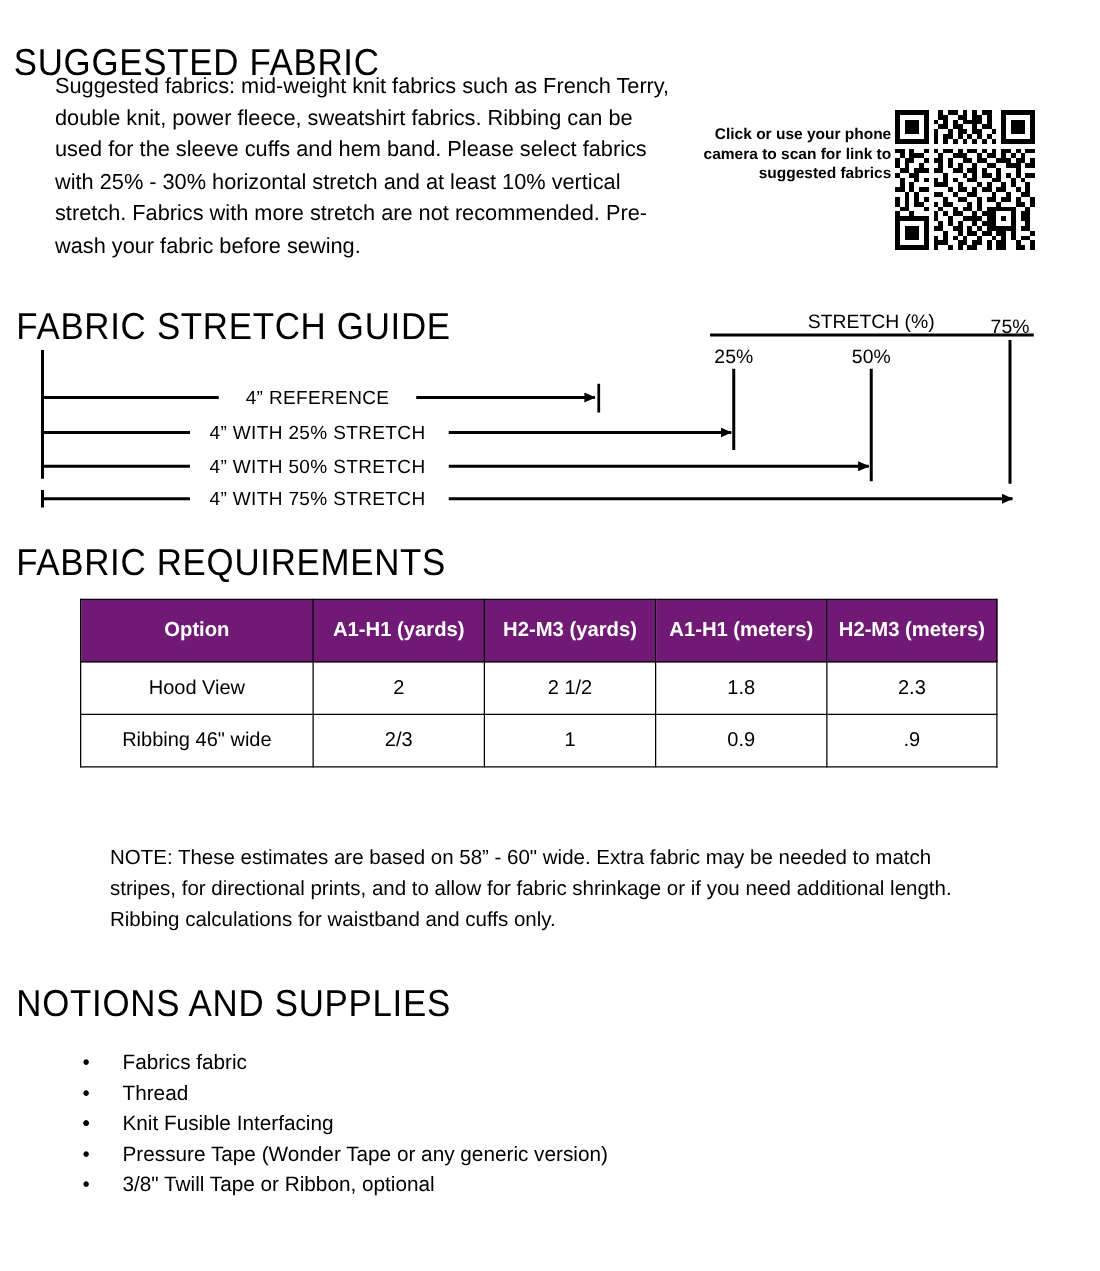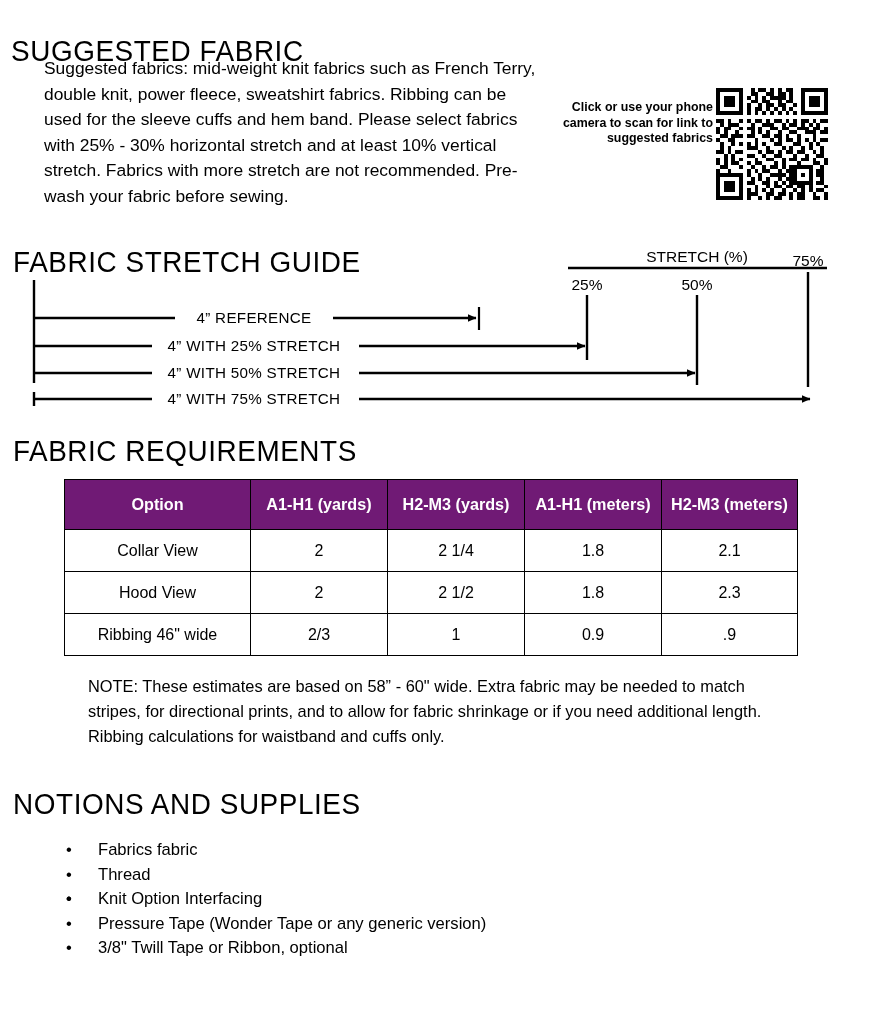--- a/index.html
+++ b/index.html
@@ -468,27 +468,20 @@
     <tr>
       <th>Option</th>
       <th>A1-H1 (yards)</th>
       <th>H2-M3 (yards)</th>
       <th>A1-H1 (meters)</th>
       <th>H2-M3 (meters)</th>
     </tr>
   </thead>
   <tbody>
     <tr>
-      <td>Collar View</td>
-      <td>2</td>
-      <td>2 1/4</td>
-      <td>1.8</td>
-      <td>2.1</td>
-    </tr>
-    <tr>
       <td>Hood View</td>
       <td>2</td>
       <td>2 1/2</td>
       <td>1.8</td>
       <td>2.3</td>
     </tr>
     <tr>
       <td>Ribbing 46" wide</td>
       <td>2/3</td>
       <td>1</td>
@@ -513,21 +506,21 @@
   </li>
   <li>
     <span class="bullet">•</span>
     <span>Thread</span>
   </li>
   <li>
     <span class="bullet">•</span>
   </li>
   <li>
     <span class="bullet">•</span>
-    <span>Knit Option Interfacing</span>
+    <span>Knit Fusible Interfacing</span>
   </li>
   <li>
     <span class="bullet">•</span>
     <span>Pressure Tape (Wonder Tape or any generic version)</span>
   </li>
   <li>
     <span class="bullet">•</span>
     <span>3/8" Twill Tape or Ribbon, optional</span>
   </li>
 </ul>

